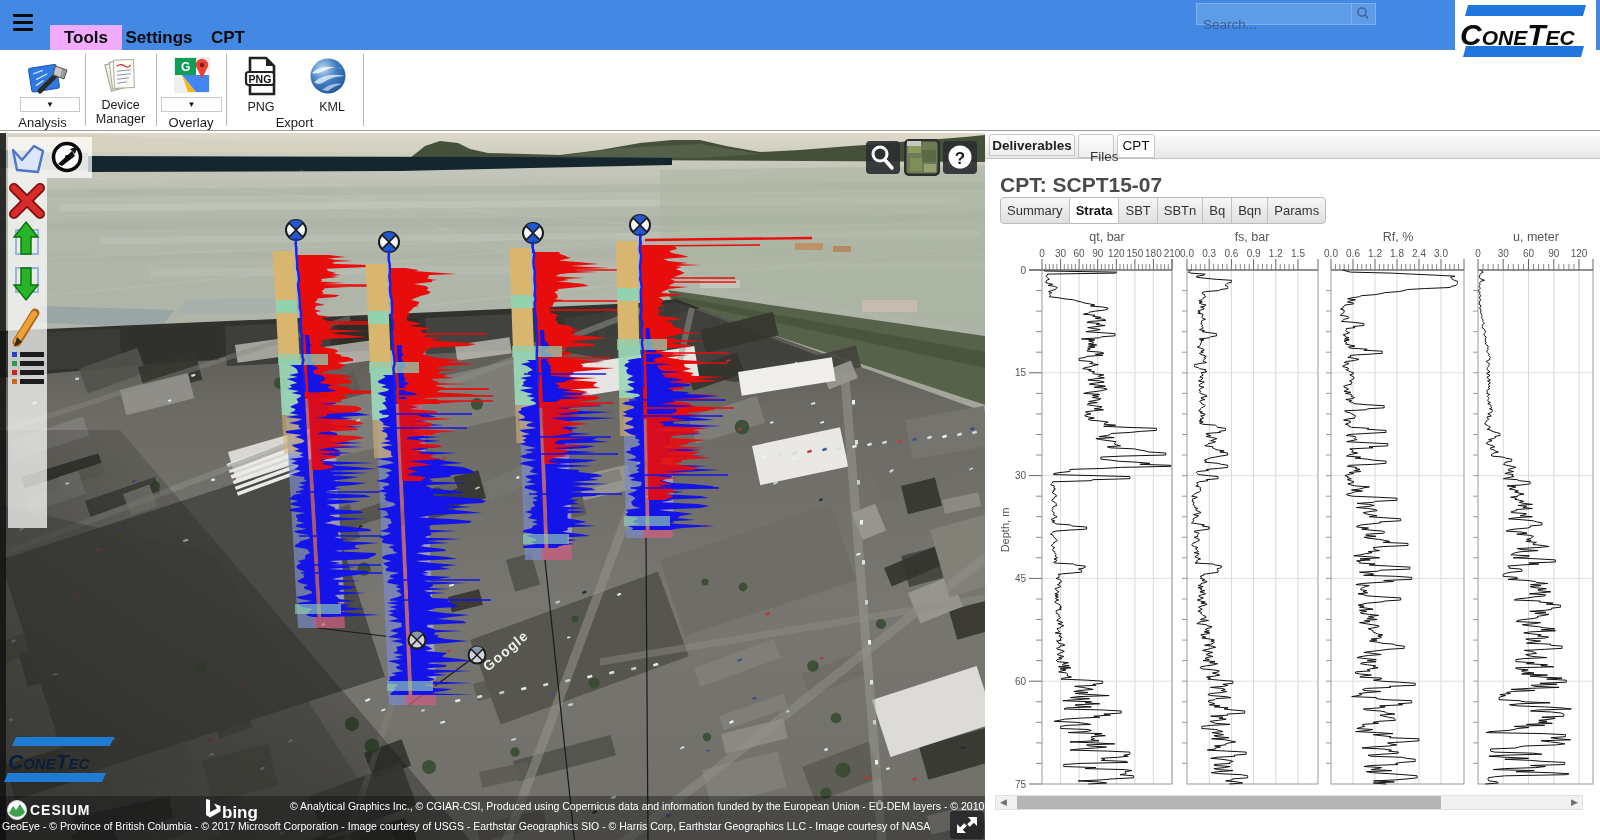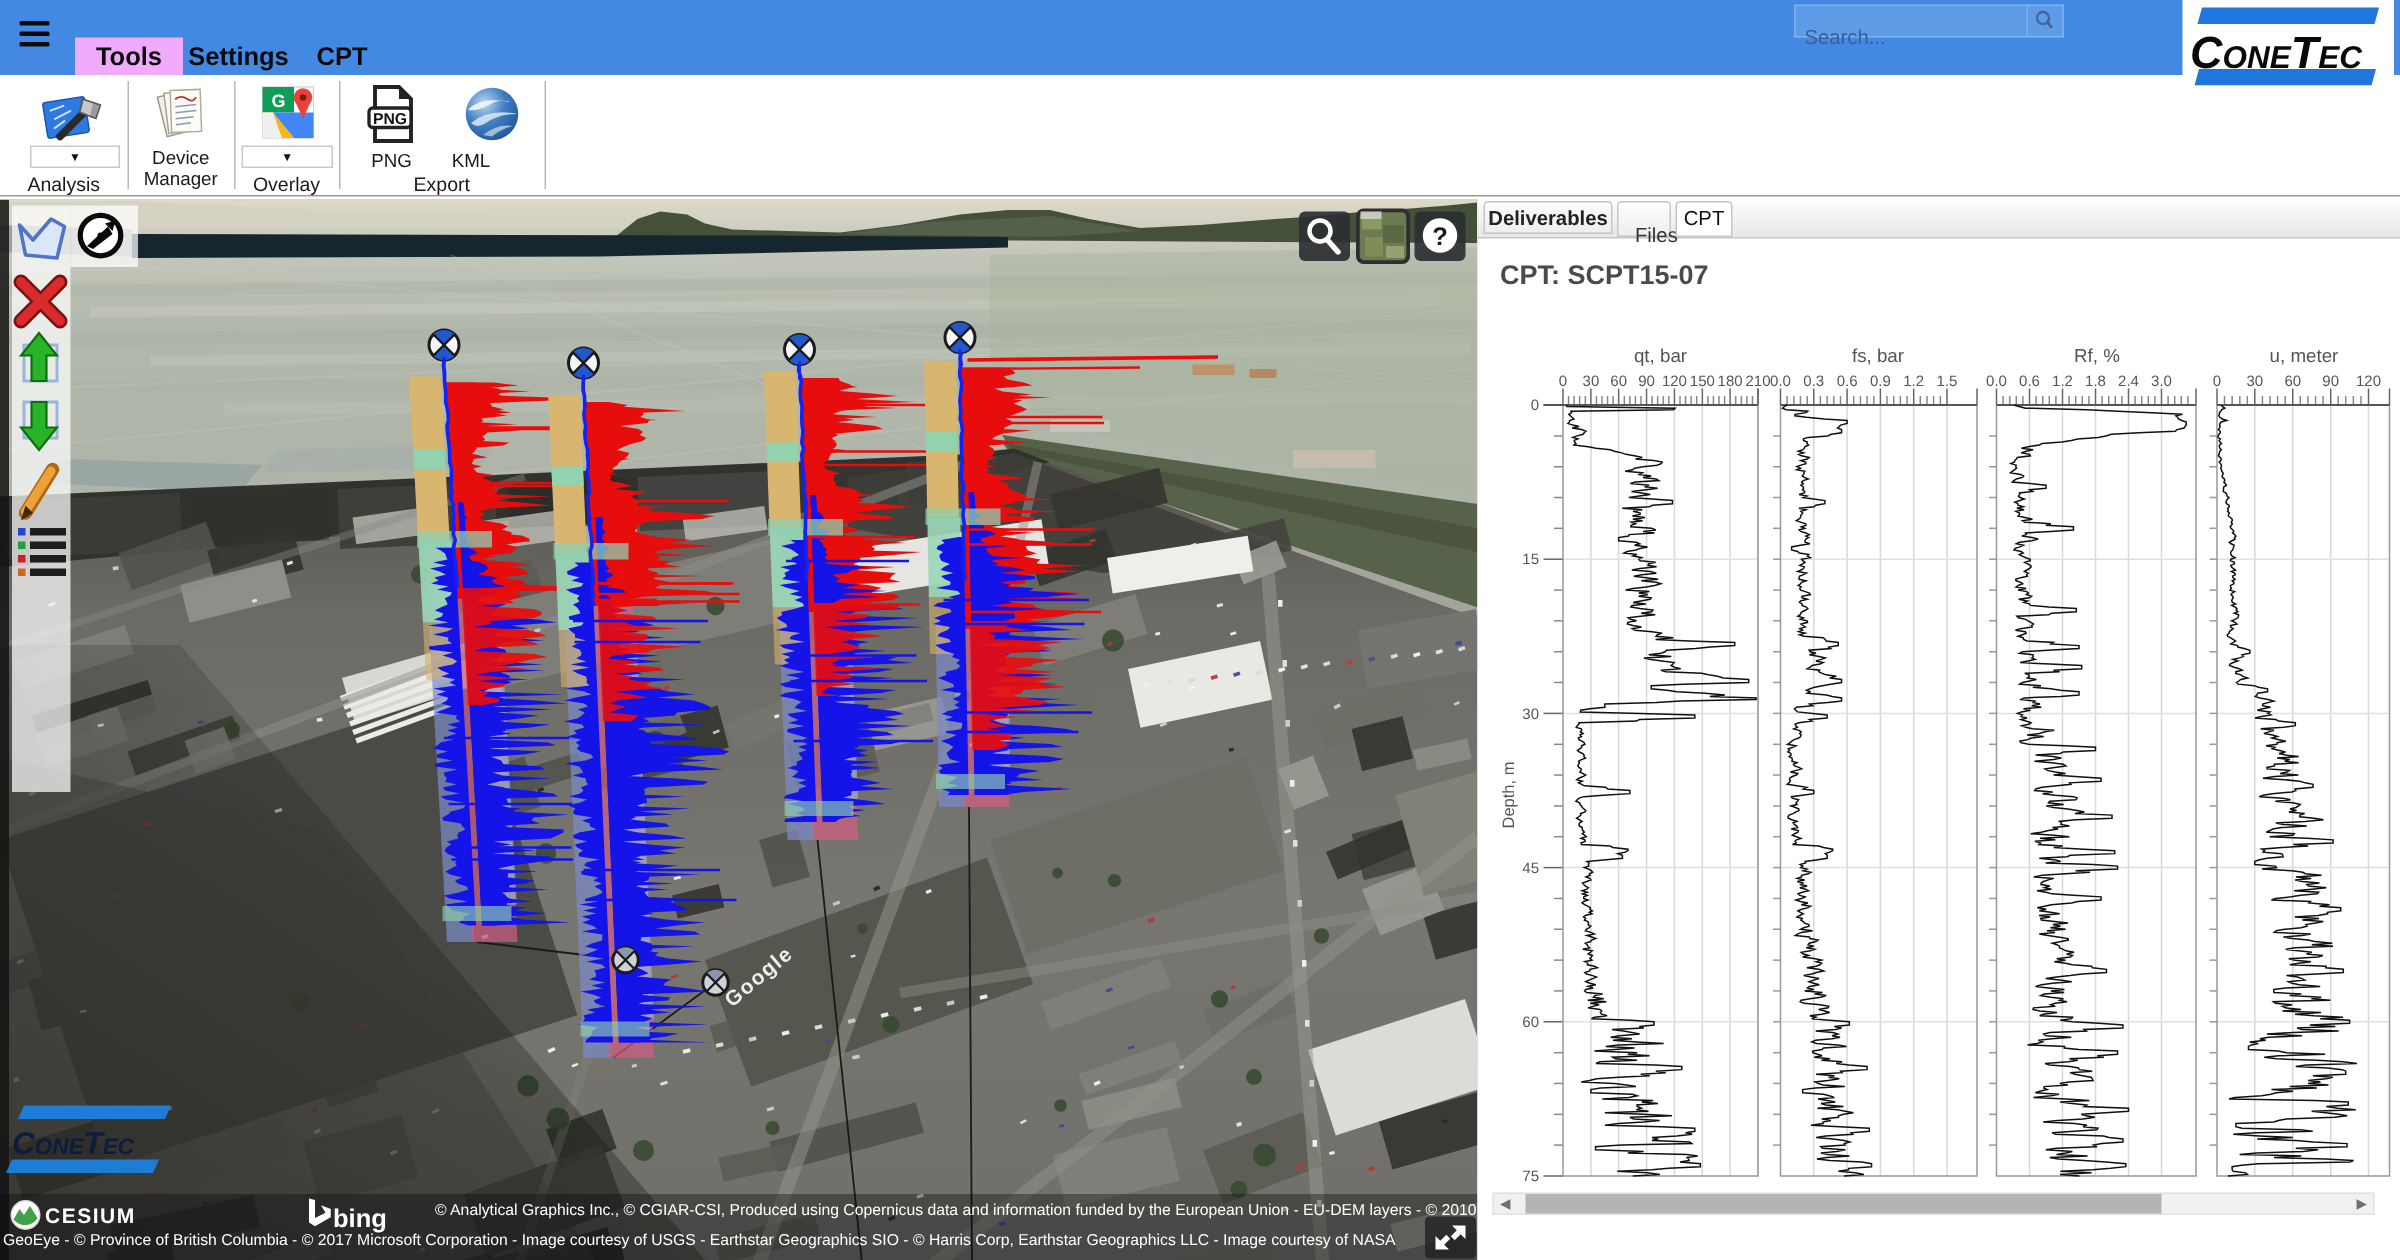--- a/index.html
+++ b/index.html
@@ -18,21 +18,21 @@
 .glabel{position:absolute;top:65px;font-size:13px;color:#1a1a1a;text-align:center}
 .ilabel{position:absolute;font-size:12.5px;color:#1a1a1a;text-align:center;line-height:13.5px}
 .drop{position:absolute;height:15px;border:1px solid #c8c8c8;background:#fff;text-align:center;font-size:8px;color:#111;line-height:14px}
 #map{position:absolute;left:0;top:133px;width:985px;height:707px;overflow:hidden;background:#a8aaa2}
 #panel{position:absolute;left:985px;top:133px;width:615px;height:707px;background:#fff}
 #ptabbar{position:absolute;left:0px;top:2px;width:615px;height:24px;background:linear-gradient(#fbfbfb,#e7e7e7);border-bottom:1px solid #c6c6c6}
 .ptab{position:absolute;top:1px;height:22px;line-height:22px;padding:0 10px;font-size:13.5px;color:#333;border:1px solid #c6c6c6;border-radius:3px 3px 0 0;background:linear-gradient(#fdfdfd,#eee)}
 #ptab1{left:4px;width:86px;text-align:center;padding:0;font-weight:bold;color:#222}
 #ptab2{left:93px;width:36px;text-align:center;padding:11px}
 #ptab3{left:132px;width:38px;text-align:center;padding:0;background:#fff;height:24px;color:#111}
-#pheader{position:absolute;left:15px;top:40px;font-size:18px;font-weight:bold;color:#4a4a4a}
+#pheader{position:absolute;left:15px;top:40px;font-size:21px;font-weight:bold;color:#4a4a4a}
 #subtabs{position:absolute;left:15px;top:64px;height:27px;display:inline-flex;border:1px solid #bbb;border-radius:4px;overflow:hidden;background:linear-gradient(#f6f6f6,#dfdfdf)}
 .stab{height:25px;line-height:25px;padding:0 6px;font-size:13px;color:#333;border-right:1px solid #c2c2c2}
 .stab:last-child{border-right:none}
 .stab.act{background:#fff;color:#111;font-weight:bold}
 #hscroll{position:absolute;left:10px;top:662px;width:588px;height:15px;background:#f1f1f1;border:1px solid #e0e0e0}
 #hthumb{position:absolute;left:21px;top:0px;width:424px;height:13px;background:#b4b4b4}
 .harr{position:absolute;top:1px;font-size:9px;color:#707070}
 </style></head><body>
 <div id="topbar"></div>
 <div id="burger">
@@ -112,21 +112,21 @@
 <stop offset="0" stop-color="#bcd8f2"></stop>
           <stop offset="0.45" stop-color="#3f7cc0"></stop>
           <stop offset="1" stop-color="#134a88"></stop>
 </radialGradient>
       </defs>
 <circle cx="20" cy="20" r="17.5" fill="url(#ge)"></circle>
 <path d="M4,17 Q14,7 36,13 Q26,9 18,14 Q8,19 4,17 Z" fill="#eef4fa" opacity="0.95"></path>
 <path d="M6,26 Q18,16 37,20 Q24,20 16,26 Q10,30 6,26 Z" fill="#dce9f5" opacity="0.85"></path>
 <path d="M14,34 Q24,26 34,28 Q26,30 20,35 Z" fill="#cfe0f0" opacity="0.7"></path>
 </svg>
-<div class="ilabel" style="left:288px;top:51px;width:52px">KML</div>
+<div class="ilabel" style="left:306px;top:51px;width:52px">KML</div>
 <div class="glabel" style="left:226px;width:137px">Export</div>
 </div>
 <div id="logo">
 <svg width="141" height="57" viewBox="0 0 141 57">
 <polygon points="13,5 131,5 128,16 10,16" fill="#1f76dc"></polygon>
 <text x="5" y="45" font-size="30" font-weight="bold" font-style="italic" fill="#0a0a0a" font-family="Liberation Sans">C<tspan font-size="21">ONE</tspan>T<tspan font-size="21">EC</tspan></text>
 <polygon points="11,46 129,46 126,57 8,57" fill="#1f76dc"></polygon>
 </svg>
 </div>
 <div id="map">
@@ -656,20 +656,29 @@
 <path d="M968,817 l9,0 l0,9 l-3.2,-3.2 l-4,4 l-2.6,-2.6 l4,-4 Z" fill="#fff"></path>
 <path d="M966,833 l-9,0 l0,-9 l3.2,3.2 l4,-4 l2.6,2.6 l-4,4 Z" fill="#fff"></path>
 </svg>
 </div>
 <div id="panel">
 <div id="ptabbar"></div>
 <div id="ptab1" class="ptab">Deliverables</div>
 <div id="ptab2" class="ptab">Files</div>
 <div id="ptab3" class="ptab">CPT</div>
 <div id="pheader">CPT: SCPT15-07</div>
+<div id="subtabs">
+<div class="stab">Summary</div>
+<div class="stab act">Strata</div>
+<div class="stab">SBT</div>
+<div class="stab">SBTn</div>
+<div class="stab">Bq</div>
+<div class="stab">Bqn</div>
+<div class="stab">Params</div>
+</div>
 <div id="hscroll">
 <div class="harr" style="left:4px">◀</div>
 <div id="hthumb"></div>
 <div class="harr" style="right:4px">▶</div>
 </div>
 </div>
 <svg width="615" height="590" viewBox="985 228 615 590" style="position:absolute;left:985px;top:228px;font-family:'Liberation Sans',sans-serif">
 <line x1="1029" y1="270.0" x2="1042" y2="270.0" stroke="#666" stroke-width="1"></line>
 <text x="1026" y="273.5" font-size="10" fill="#555" text-anchor="end">0</text>
 <line x1="1036" y1="290.6" x2="1042" y2="290.6" stroke="#888" stroke-width="1"></line>

